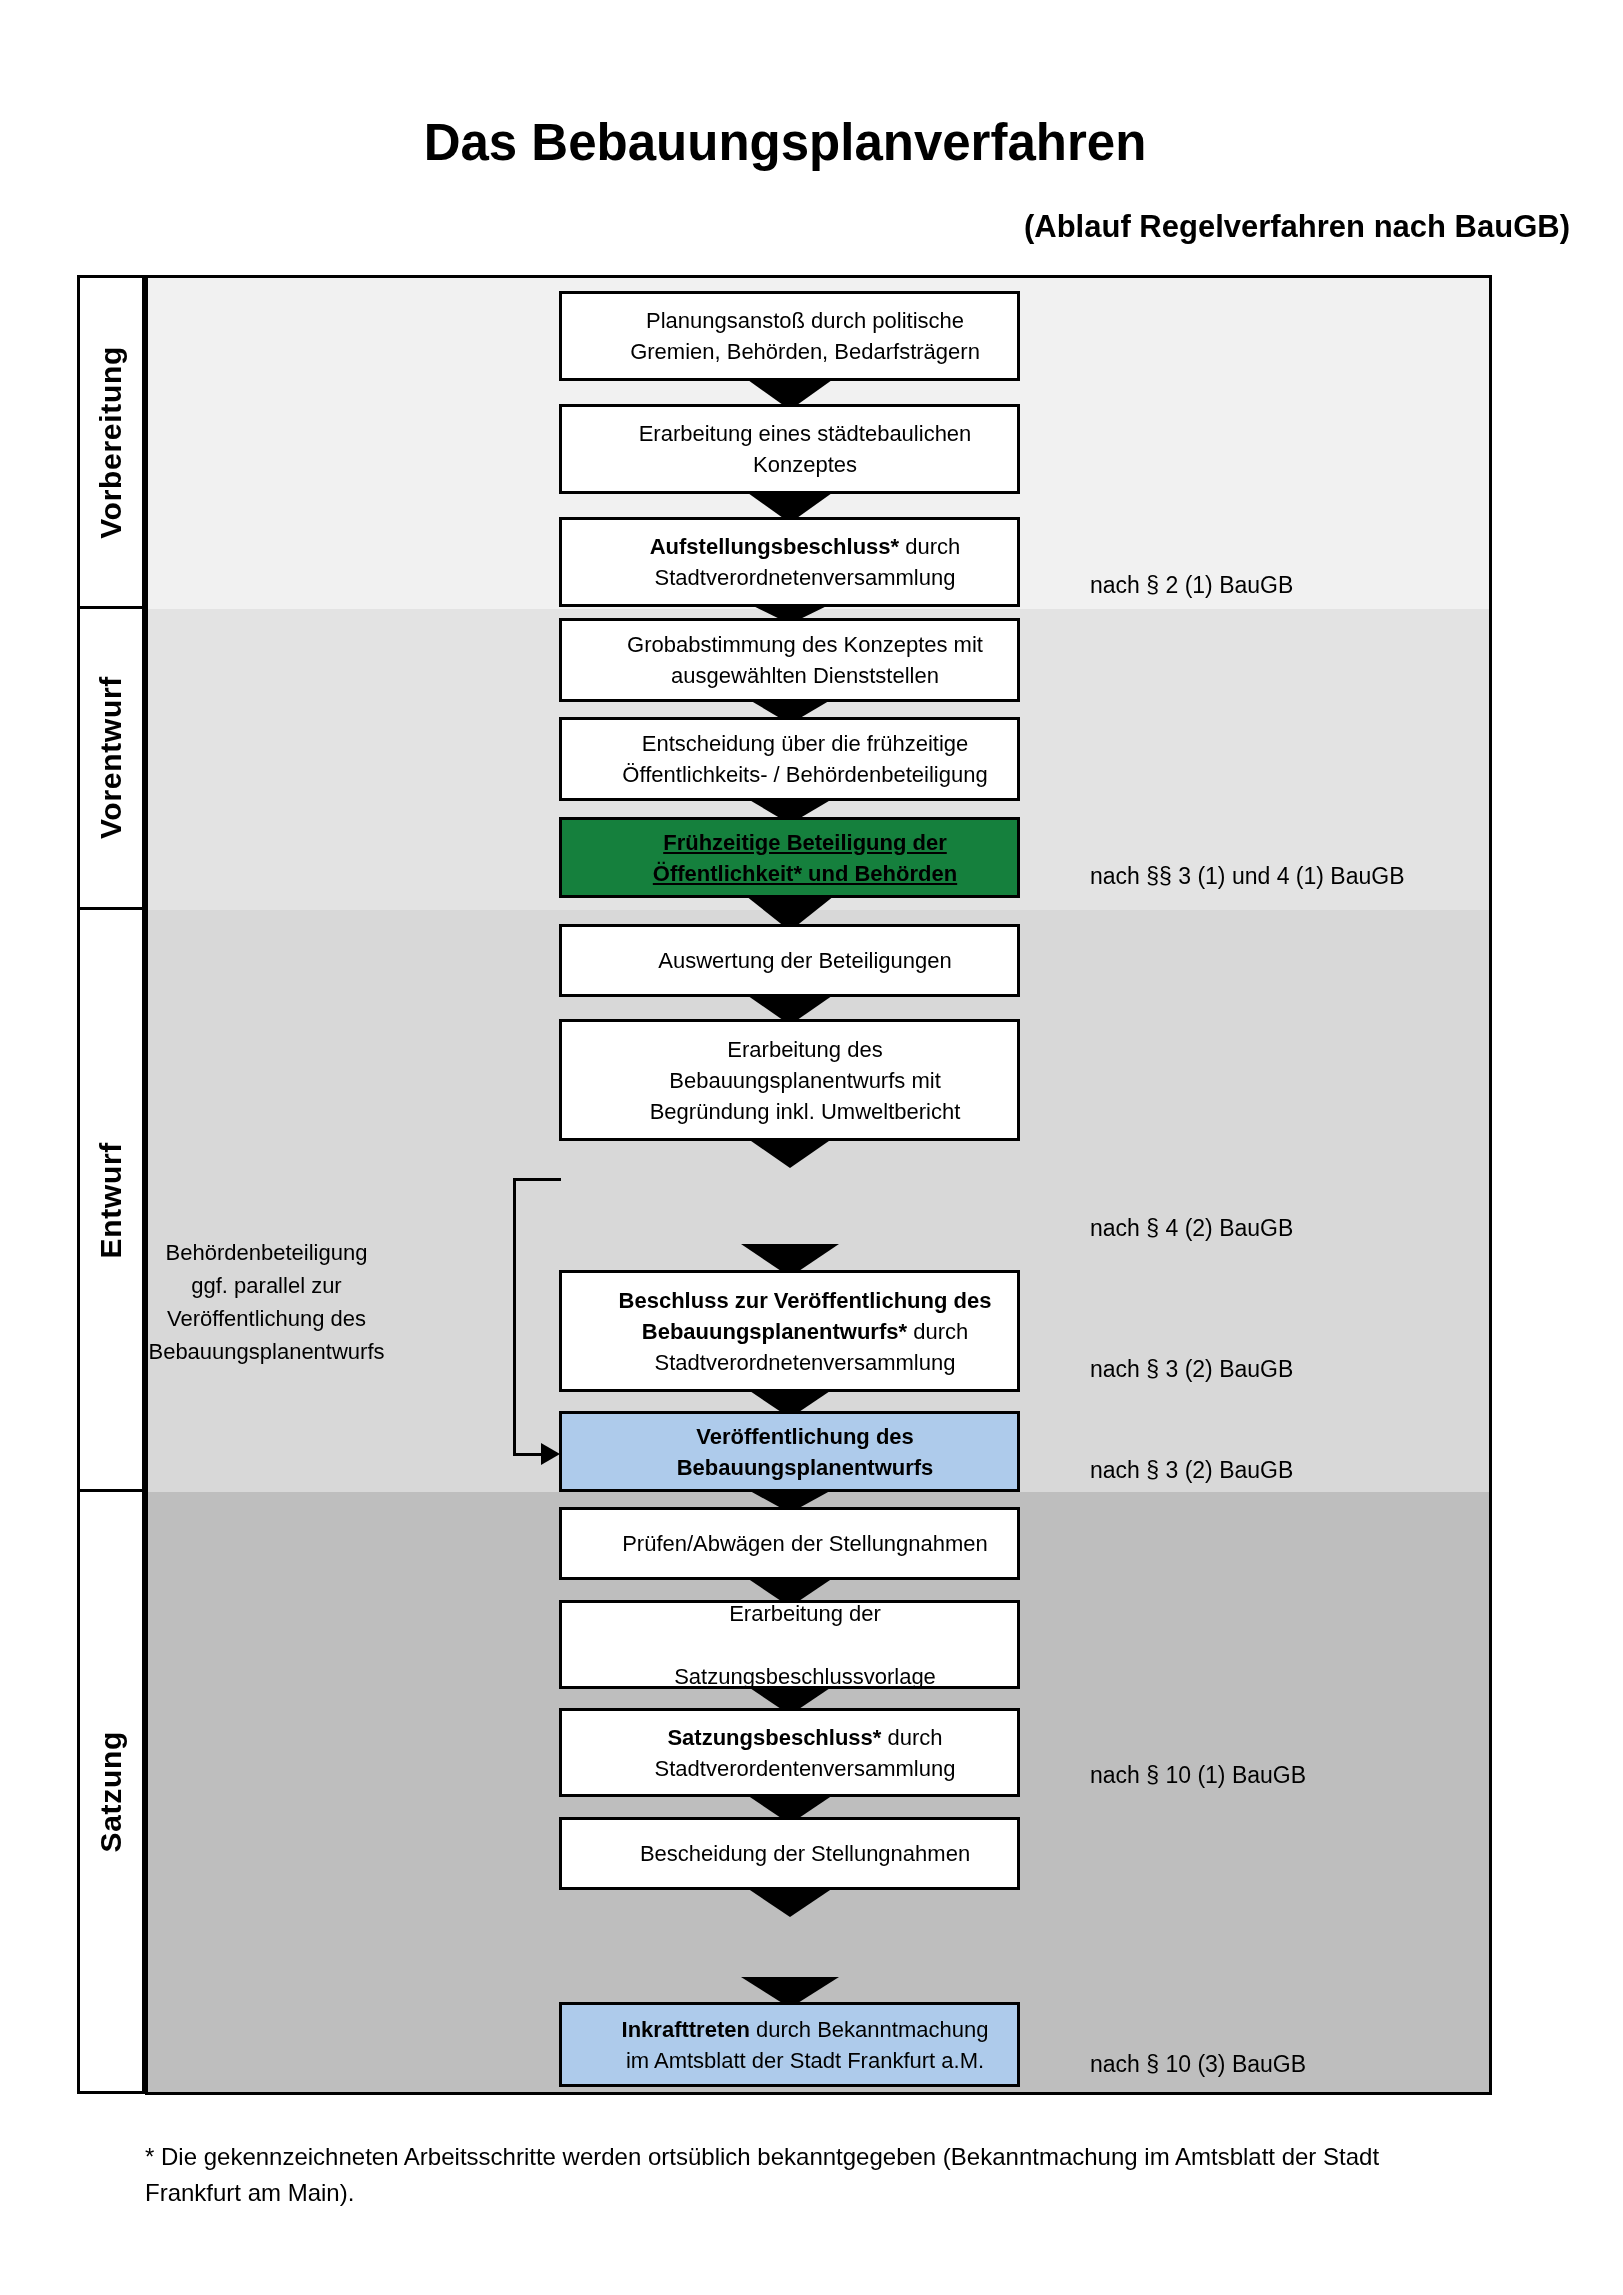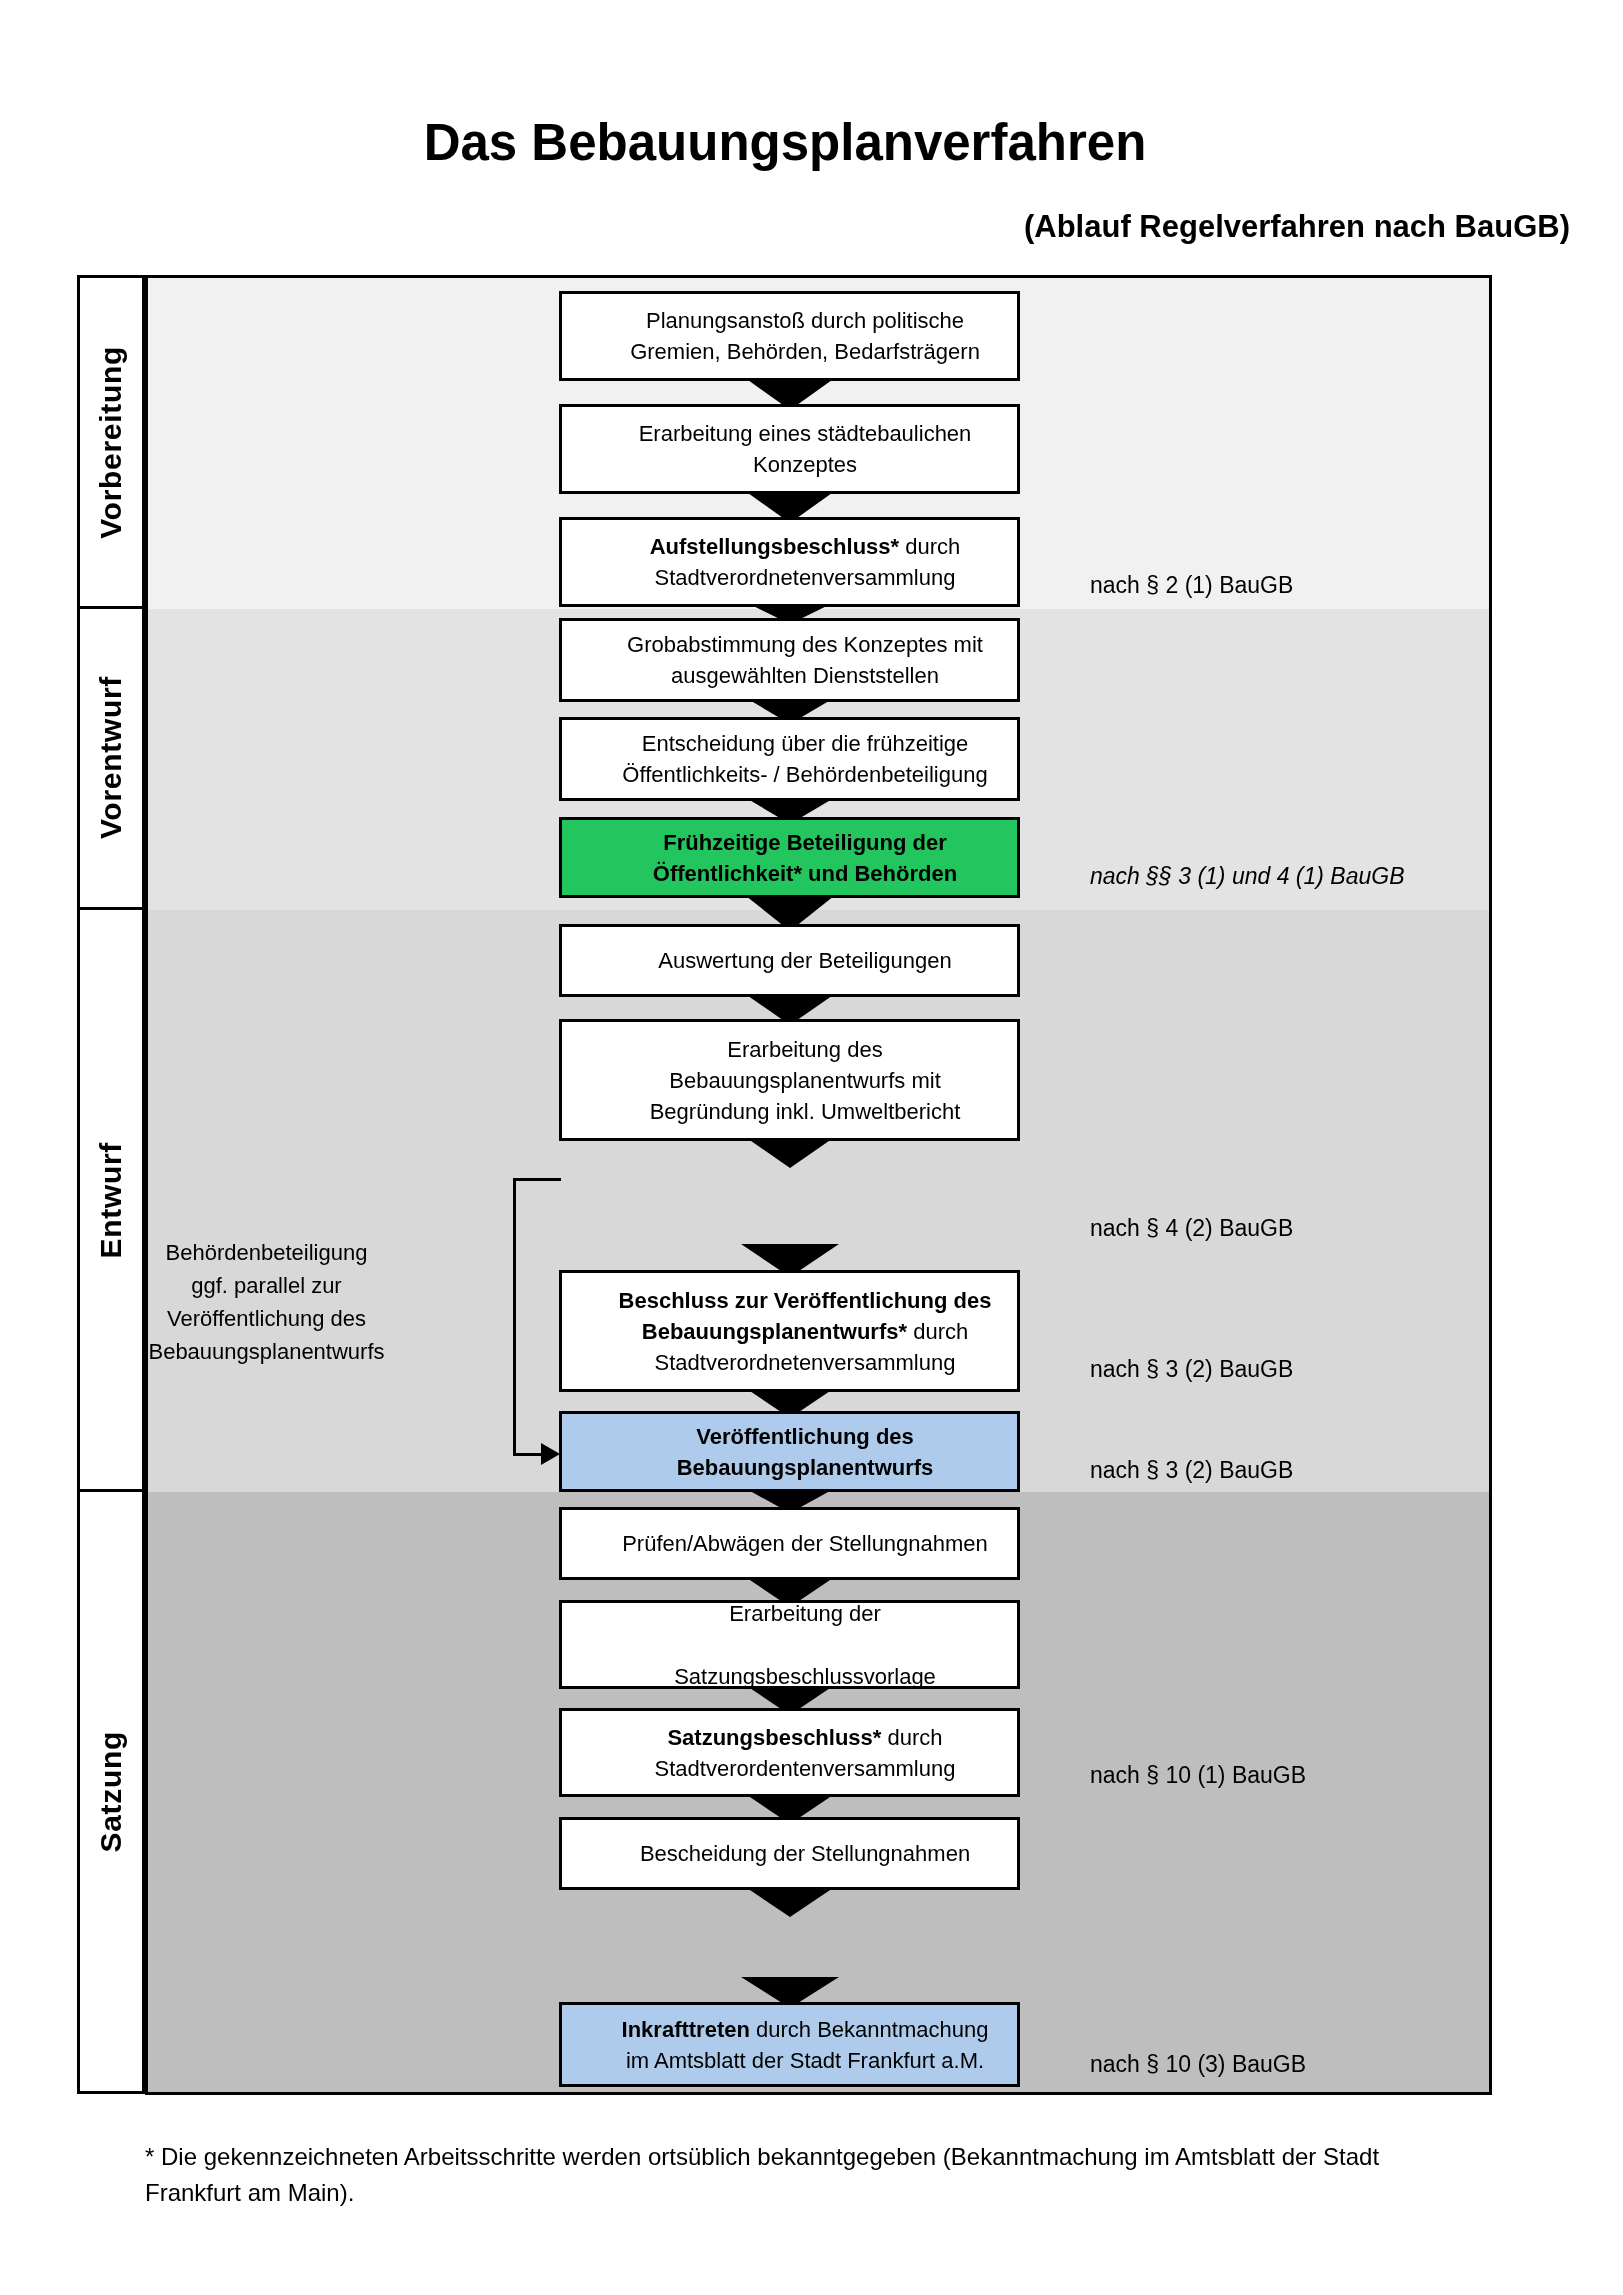--- a/index.html
+++ b/index.html
@@ -105,25 +105,25 @@
       <div class="fbox" style="left: 482px; top: 343px; height: 84px;">
         <div class="line"><span>Grobabstimmung des Konzeptes mit</span></div>
         <div class="line"><span>ausgewählten Dienststellen</span></div>
       </div>
       <div class="arrow" style="left: 664px; top: 420px; border-top: 29px solid rgb(0, 0, 0);"></div>
       <div class="fbox" style="left: 482px; top: 442px; height: 84px;">
         <div class="line"><span>Entscheidung über die frühzeitige</span></div>
         <div class="line"><span>Öffentlichkeits- / Behördenbeteiligung</span></div>
       </div>
       <div class="arrow" style="left: 664px; top: 520px; border-top: 29px solid rgb(0, 0, 0);"></div>
-      <div class="fbox" style="left: 482px; top: 542px; height: 81px; background: #22c55e;">
+      <div class="fbox" style="left: 482px; top: 542px; height: 81px; background: #15803d; text-decoration: underline;">
         <div class="line"><b>Frühzeitige Beteiligung der</b></div>
         <div class="line"><b>Öffentlichkeit* und Behörden</b></div>
       </div>
-      <div class="ref" style="top: 588px; font-style: italic;">nach §§ 3 (1) und 4 (1) BauGB</div>
+      <div class="ref" style="top: 588px;">nach §§ 3 (1) und 4 (1) BauGB</div>
       <div class="arrow" style="left: 664px; top: 617px; border-top: 39px solid rgb(0, 0, 0);"></div>
       <div class="fbox" style="left: 482px; top: 649px; height: 73px;">
         <div class="line"><span>Auswertung der Beteiligungen</span></div>
       </div>
       <div class="arrow" style="left: 664px; top: 716px; border-top: 34px solid rgb(0, 0, 0);"></div>
       <div class="fbox" style="left: 482px; top: 744px; height: 122px;">
         <div class="line"><span>Erarbeitung des</span></div>
         <div class="line"><span>Bebauungsplanentwurfs mit</span></div>
         <div class="line"><span>Begründung inkl. Umweltbericht</span></div>
       </div>

